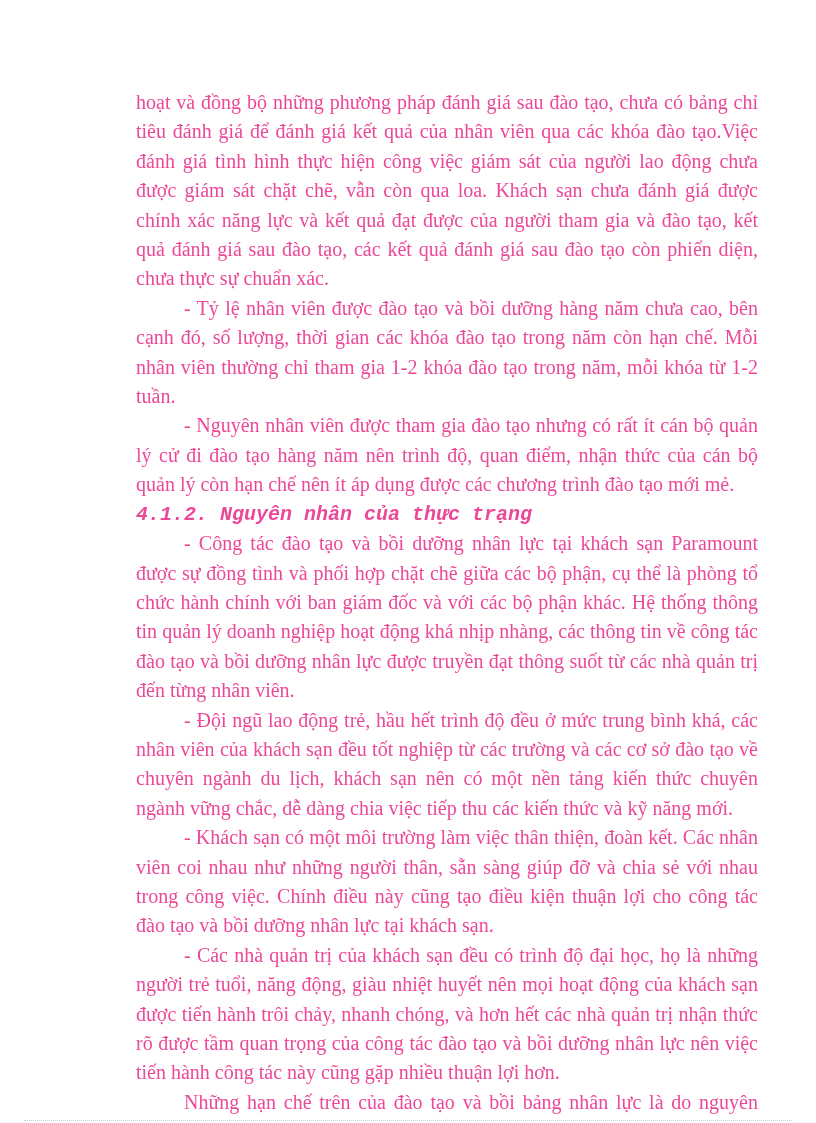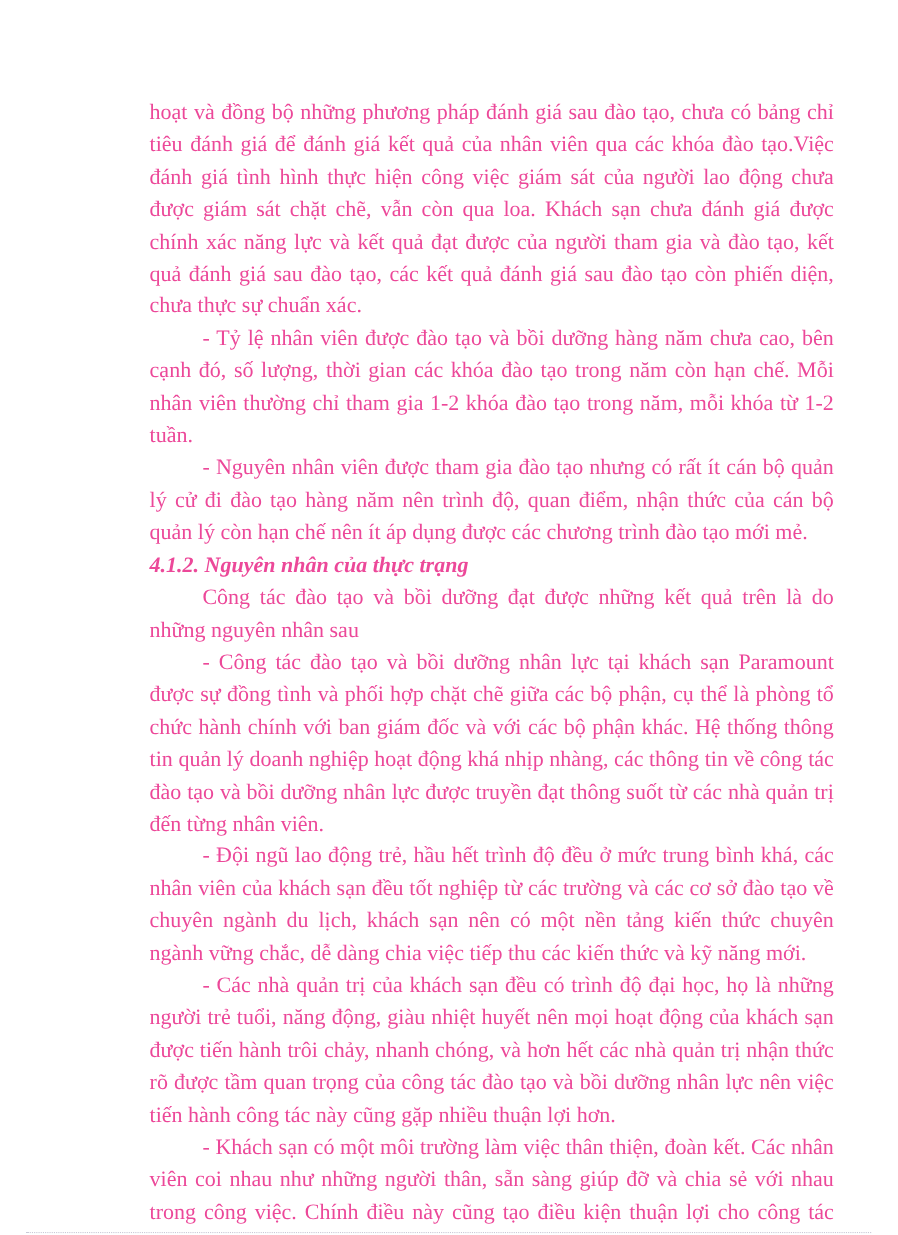--- a/index.html
+++ b/index.html
@@ -10,40 +10,39 @@
     top: 88px;
     width: 622px;
     font-family: "Liberation Serif", "DejaVu Serif", serif;
     font-size: 20px;
     line-height: 29.4px;
     color: #ec4899;
     text-align: justify;
   }
   .page p { margin: 0; }
   .indent { text-indent: 48px; }
-  .heading-bold { font-weight: bold; font-style: italic; }
+  .heading-bold { font-weight: bold; font-style: italic; font-family: Liberation Mono, monospace; }
   .heading-italic { font-style: italic; }
   .bottom-rule {
     position: absolute;
     left: 24px;
     right: 24px;
     top: 1120px;
     height: 0;
     border-top: 1px dotted #c9c9d6;
   }
 </style>
 </head>
 <body>
 
 <div class="page">
   <p>hoạt và đồng bộ những phương pháp đánh giá sau đào tạo, chưa có bảng chỉ tiêu đánh giá để đánh giá kết quả của nhân viên qua các khóa đào tạo.Việc đánh giá tình hình thực hiện công việc giám sát của người lao động chưa được giám sát chặt chẽ, vẫn còn qua loa. Khách sạn chưa đánh giá được chính xác năng lực và kết quả đạt được của người tham gia và đào tạo, kết quả đánh giá sau đào tạo, các kết quả đánh giá sau đào tạo còn phiến diện, chưa thực sự chuẩn xác.</p>
   <p class="indent">- Tỷ lệ nhân viên được đào tạo và bồi dưỡng hàng năm chưa cao, bên cạnh đó, số lượng, thời gian các khóa đào tạo trong năm còn hạn chế. Mỗi nhân viên thường chỉ tham gia 1-2 khóa đào tạo trong năm, mỗi khóa từ 1-2 tuần.</p>
   <p class="indent">- Nguyên nhân viên được tham gia đào tạo nhưng có rất ít cán bộ quản lý cử đi đào tạo hàng năm nên trình độ, quan điểm, nhận thức của cán bộ quản lý còn hạn chế nên ít áp dụng được các chương trình đào tạo mới mẻ.</p>
   <p class="heading-bold">4.1.2. Nguyên nhân của thực trạng</p>
-  <p class="indent">Công tác đào tạo và bồi dưỡng đạt được những kết quả trên là do những nguyên nhân sau</p>
   <p class="indent">- Công tác đào tạo và bồi dưỡng nhân lực tại khách sạn Paramount được sự đồng tình và phối hợp chặt chẽ giữa các bộ phận, cụ thể là phòng tổ chức hành chính với ban giám đốc và với các bộ phận khác. Hệ thống thông tin quản lý doanh nghiệp hoạt động khá nhịp nhàng, các thông tin về công tác đào tạo và bồi dưỡng nhân lực được truyền đạt thông suốt từ các nhà quản trị đến từng nhân viên.</p>
   <p class="indent"> - Đội ngũ lao động trẻ, hầu hết trình độ đều ở mức trung bình khá, các nhân viên của khách sạn đều tốt nghiệp từ các trường và các cơ sở đào tạo về chuyên ngành du lịch, khách sạn nên có một nền tảng kiến thức chuyên ngành vững chắc, dễ dàng chia việc tiếp thu các kiến thức và kỹ năng mới.</p>
+  <p class="indent">- Khách sạn có một môi trường làm việc thân thiện, đoàn kết. Các nhân viên coi nhau như những người thân, sẵn sàng giúp đỡ và chia sẻ với nhau trong công việc. Chính điều này cũng tạo điều kiện thuận lợi cho công tác đào tạo và bồi dưỡng nhân lực tại khách sạn.</p>
   <p class="indent">- Các nhà quản trị của khách sạn đều có trình độ đại học, họ là những người trẻ tuổi, năng động, giàu nhiệt huyết nên mọi hoạt động của khách sạn được tiến hành trôi chảy, nhanh chóng, và hơn hết các nhà quản trị nhận thức rõ được tầm quan trọng của công tác đào tạo và bồi dưỡng nhân lực nên việc tiến hành công tác này cũng gặp nhiều thuận lợi hơn.</p>
-  <p class="indent">- Khách sạn có một môi trường làm việc thân thiện, đoàn kết. Các nhân viên coi nhau như những người thân, sẵn sàng giúp đỡ và chia sẻ với nhau trong công việc. Chính điều này cũng tạo điều kiện thuận lợi cho công tác đào tạo và bồi dưỡng nhân lực tại khách sạn.</p>
   <p class="indent">Những hạn chế trên của đào tạo và bồi bảng nhân lực là do nguyên nhân:</p>
 </div>
 
 <div class="bottom-rule"></div>
 
 </body></html>

